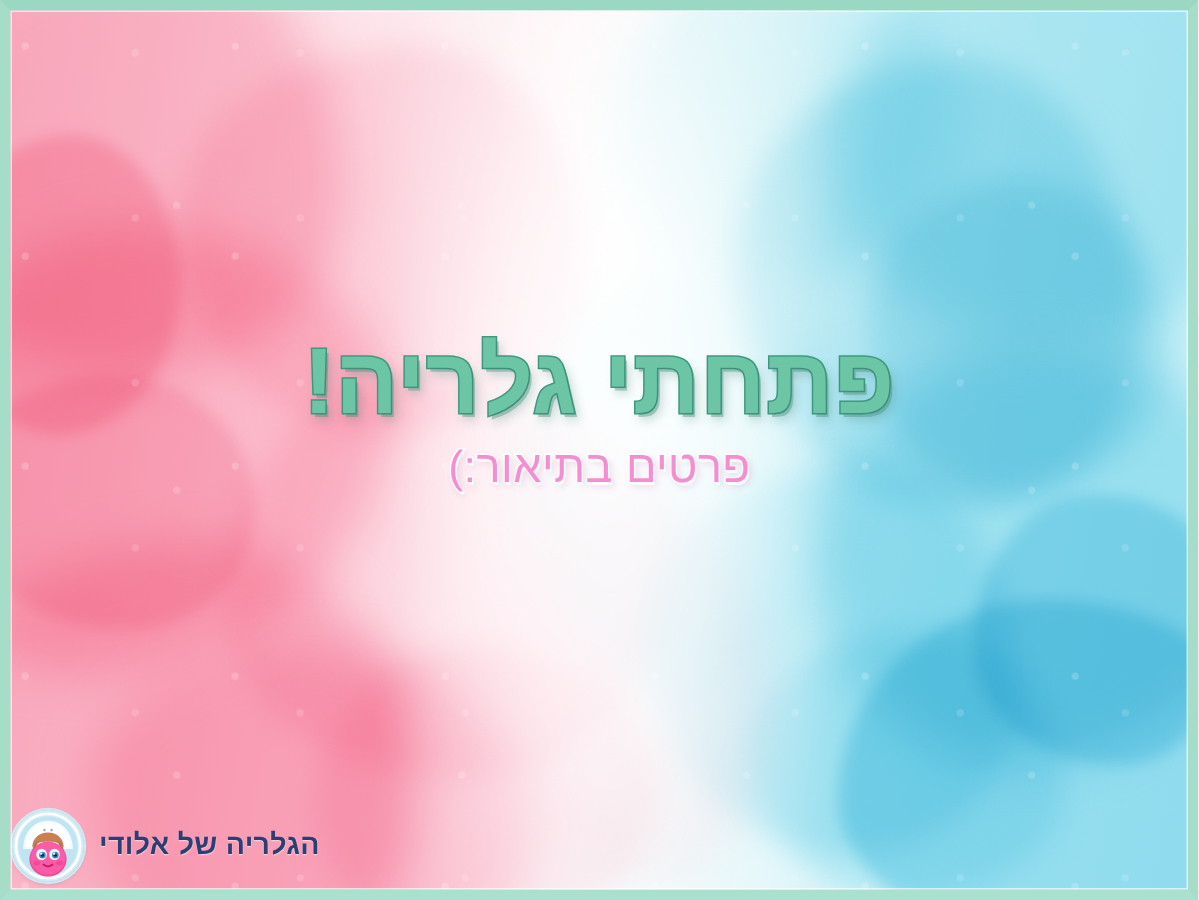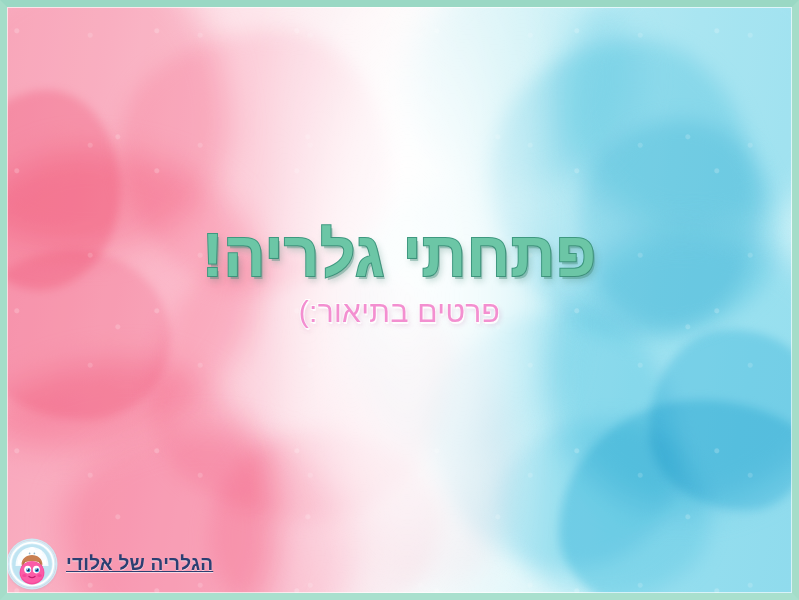--- a/index.html
+++ b/index.html
@@ -226,21 +226,20 @@
 
   .brand-label {
     font-size: 19px;
     font-weight: 700;
     color: #2c3f72;
     letter-spacing: 0.2px;
     white-space: nowrap;
     direction: rtl;
     unicode-bidi: bidi-override;
     text-shadow: 0 1px 1px rgba(255,255,255,0.6);
-    text-decoration: underline;
   }
 
   .avatar {
     width: 48px;
     height: 48px;
     flex: 0 0 48px;
     border-radius: 50%;
     position: relative;
     overflow: hidden;
     background: radial-gradient(circle at 50% 42%, #eaf7fb 0%, #cfeaf4 60%, #b9dff0 100%);

